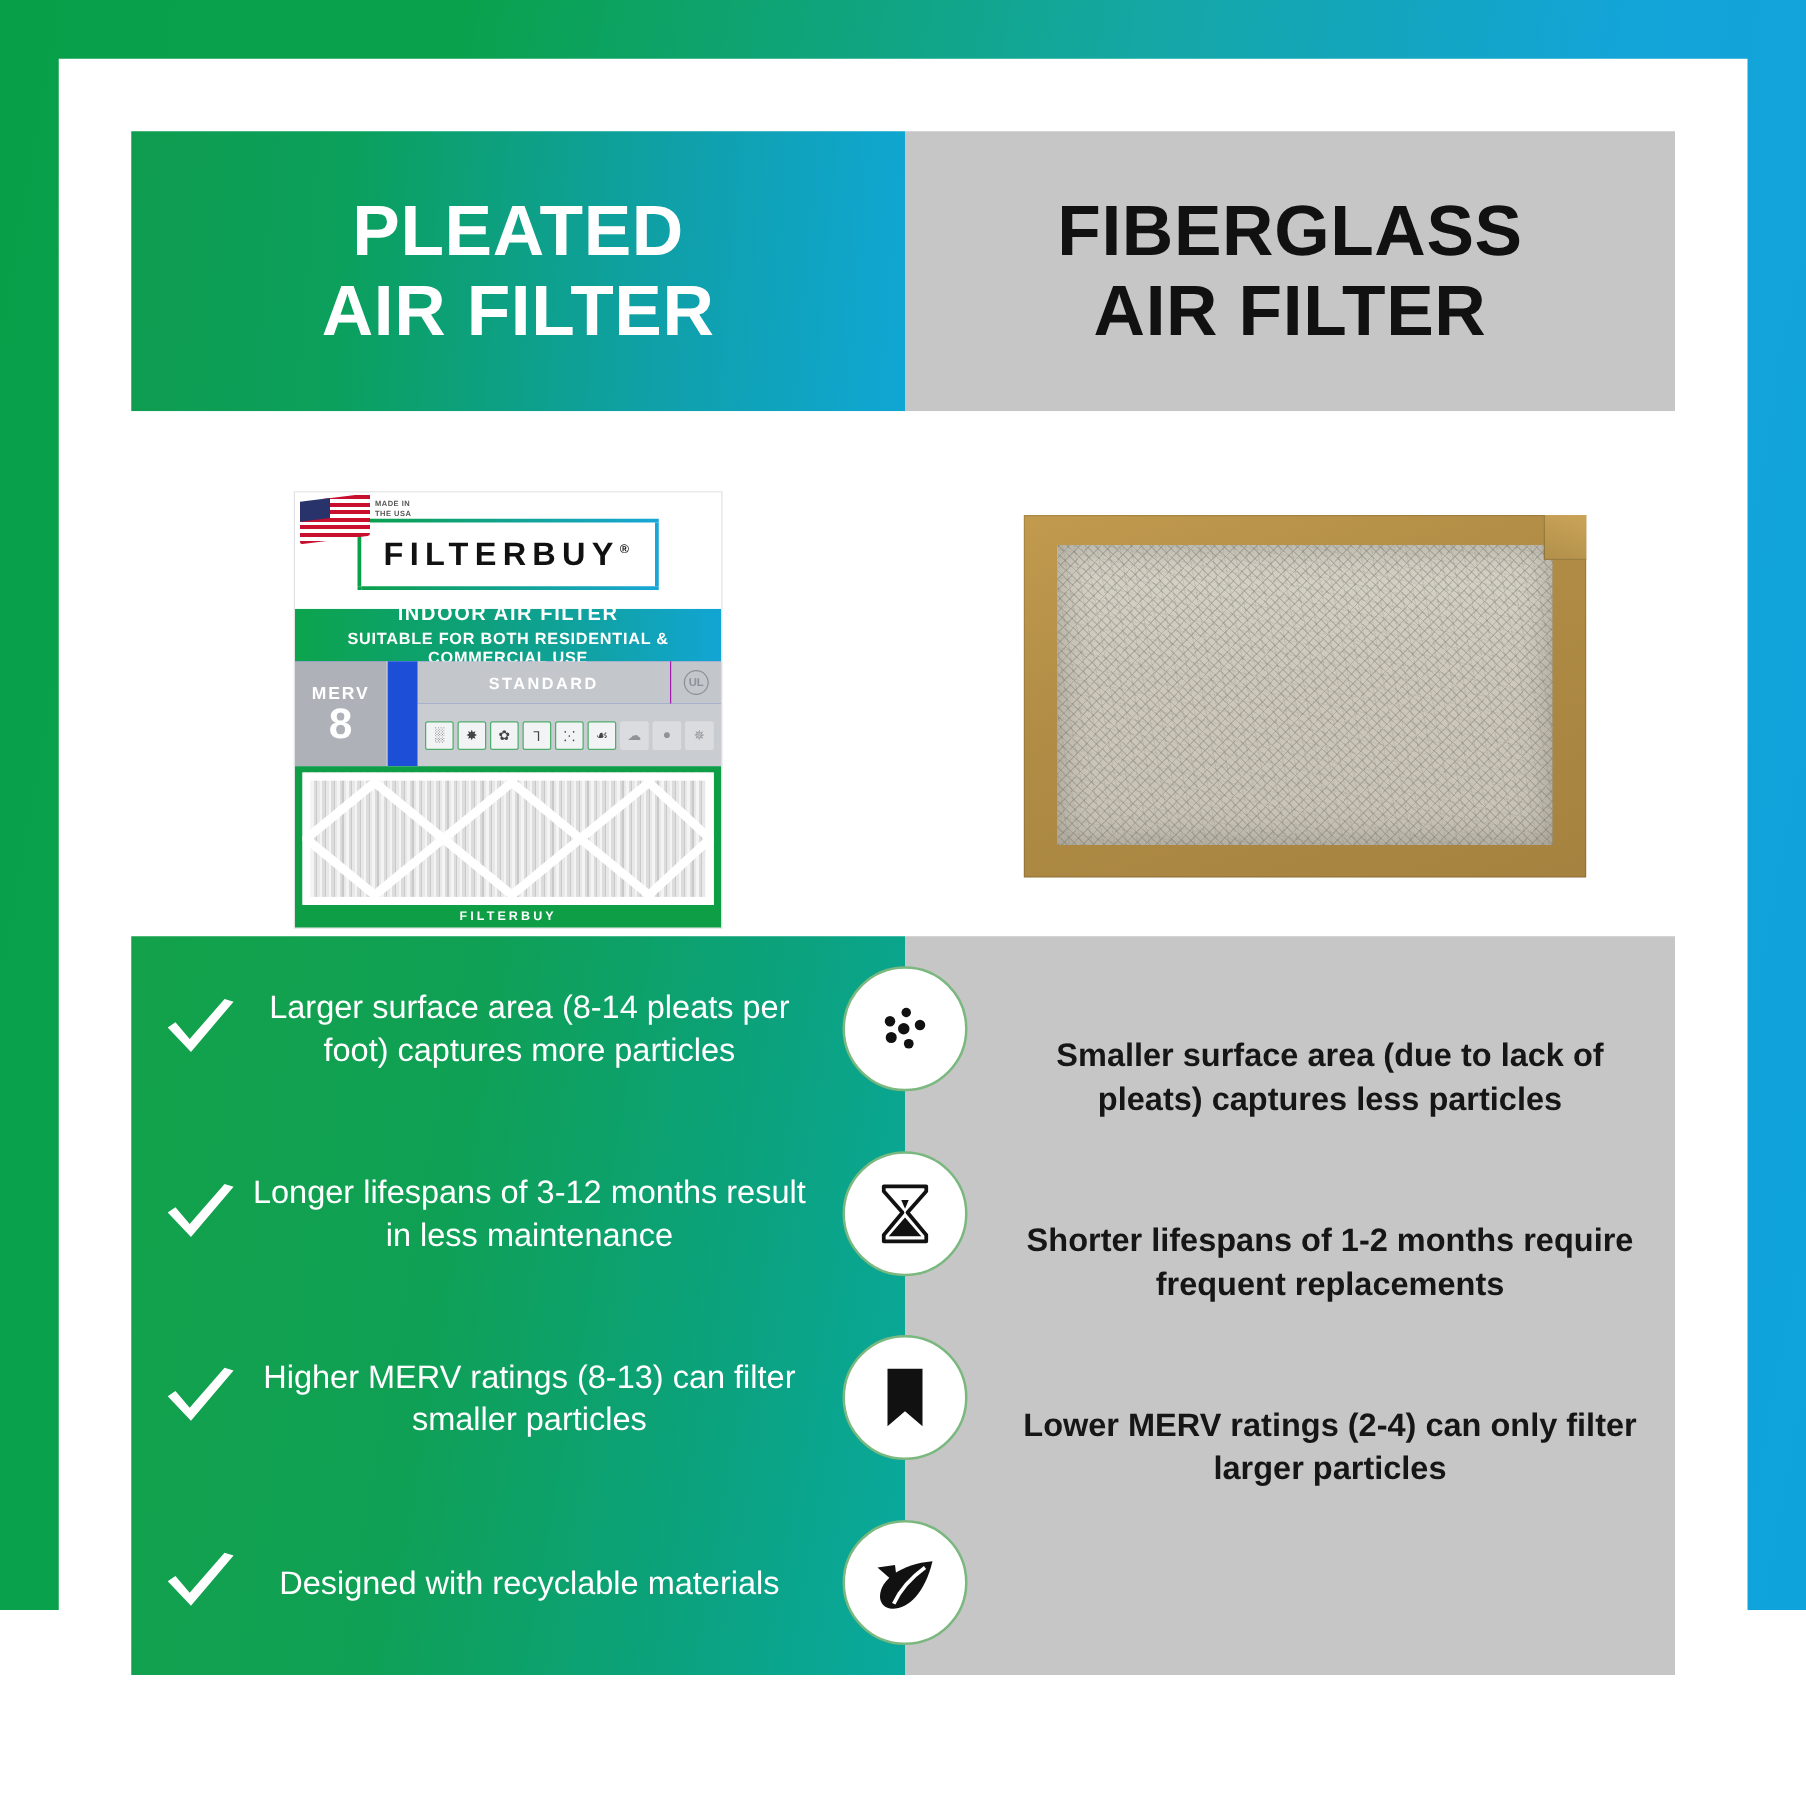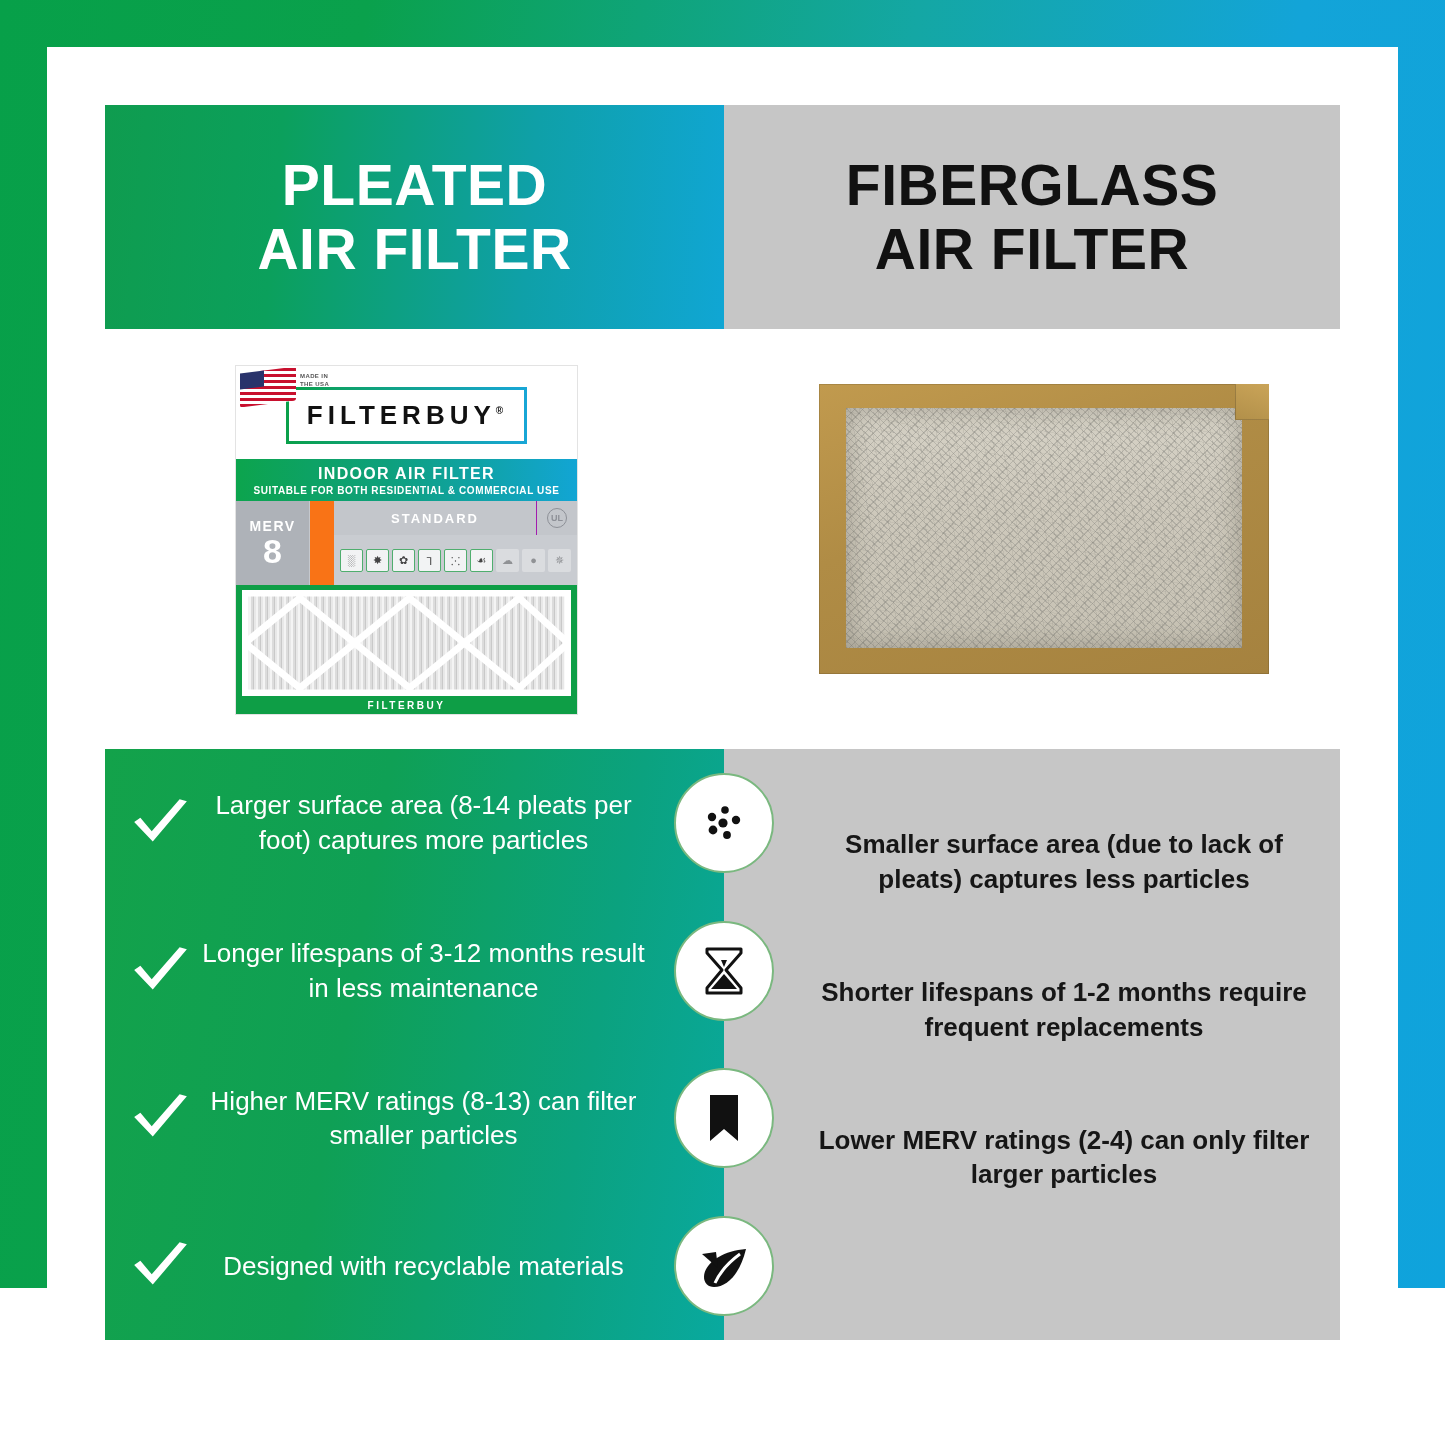--- a/index.html
+++ b/index.html
@@ -54,21 +54,21 @@
   }
 
   
   .media-row {
     position: absolute;
     left: 105px; top: 329px;
     width: 1235px; height: 420px;
     background: #ffffff;
     display: flex;
   }
-  .media-cell { width: 50%; height: 100%; position: relative; }
+  .media-cell { width: 50%; height: 100%; position: relative; margin-top: 28px; }
 
   
   .filter-box {
     position: absolute;
     left: 130px; top: 36px;
     width: 343px; height: 350px;
     background: #ffffff;
     border: 1px solid #e3e3e3;
     overflow: hidden;
   }
@@ -109,23 +109,23 @@
   .fb-logo-text sup { font-size: 10px; vertical-align: super; }
 
   .fb-band {
     height: 42px;
     background: linear-gradient(90deg, #0ca44d 0%, #0ea07d 45%, #12a5d4 100%);
     color: #fff;
     display: flex; flex-direction: column;
     align-items: center; justify-content: center;
   }
   .fb-band-main { font-size: 16px; font-weight: bold; letter-spacing: 1.3px; }
-  .fb-band-sub  { font-size: 10px; font-weight: bold; letter-spacing: 0.6px; margin-top: 2px; text-align: center; }
-
-  .fb-spec { height: 84px; background: #f97316; display: flex; gap: 24px; }
+  .fb-band-sub  { font-size: 13px; font-weight: bold; letter-spacing: 0.6px; margin-top: 2px; text-align: center; }
+
+  .fb-spec { height: 84px; background: #1d4ed8; display: flex; gap: 24px; }
   .fb-merv {
     width: 76px; background: #aeb2b8; color: #fff;
     display: flex; flex-direction: column; align-items: center; justify-content: center;
     border-right: 1px solid #c5c8cd;
   }
   .fb-merv-label { font-size: 14px; font-weight: bold; letter-spacing: 1.5px; }
   .fb-merv-value { font-size: 34px; font-weight: bold; line-height: 1; }
   .fb-specright { flex: 1; display: flex; flex-direction: column; }
   .fb-standard-row { height: 34px; display: flex; }
   .fb-standard {

